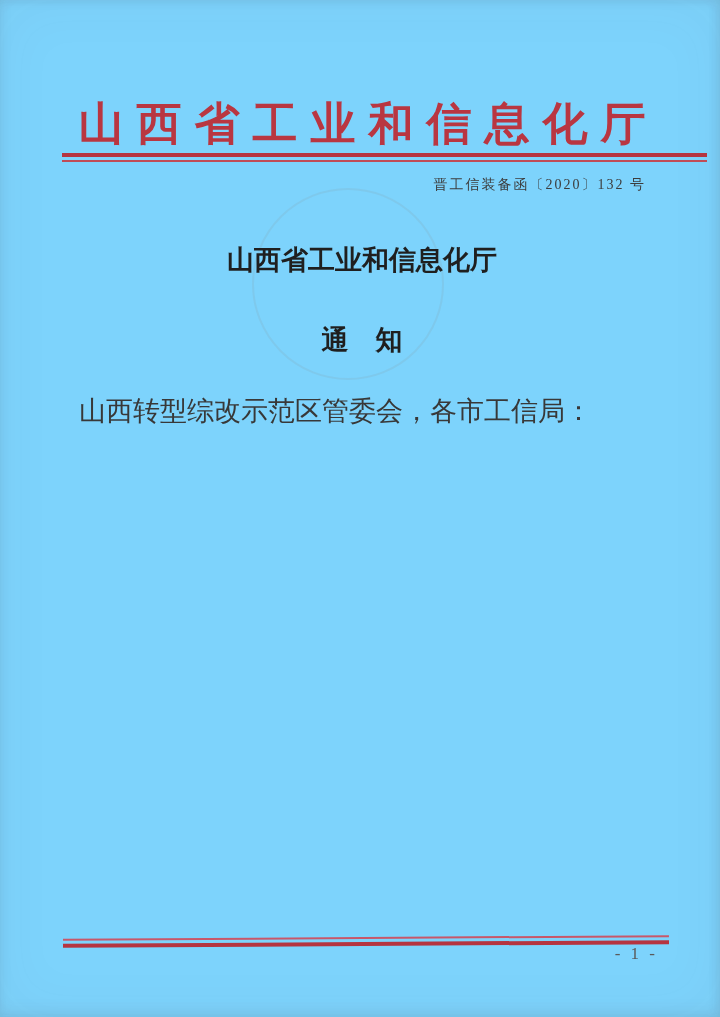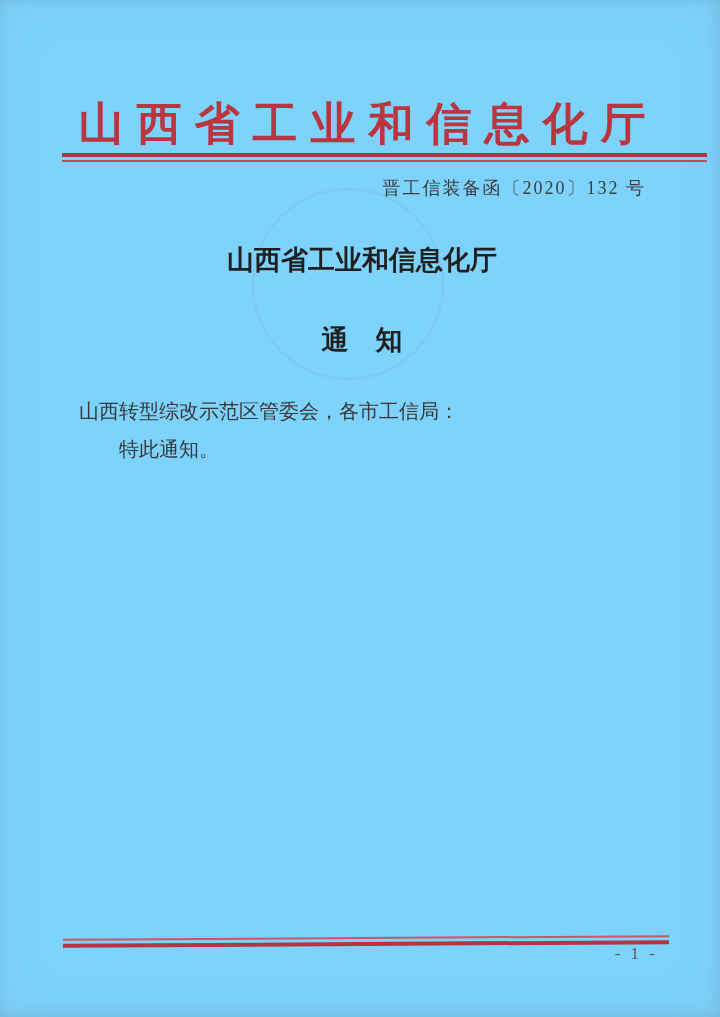--- a/index.html
+++ b/index.html
@@ -32,41 +32,41 @@
   }
   .rule-top{top:153px;}
   .rule-bottom{
     top:937px;left:63px;width:606px;
     border-top:2px solid #c8576a;
     border-bottom:4px solid #b53440;
     transform:rotate(-0.35deg);
   }
   .doc-number{
     position:absolute;top:176px;right:74px;
-    font-size:18px;color:#3c3c3c;
+    font-size:14px;color:#3c3c3c;
     letter-spacing:2px;
   }
   .seal-mark{
     position:absolute;left:252px;top:188px;width:188px;height:188px;
     border:2px solid rgba(140,130,120,0.12);
     border-radius:50%;
     pointer-events:none;
   }
   .doc-title{
     position:absolute;top:240px;left:60px;right:56px;
     margin:0;
     color:#1f1f1f;
     font-size:27px;font-weight:bold;
     line-height:40px;
     text-align:center;
   }
   .body-text{
     position:absolute;top:392px;left:79px;right:66px;
     color:#383838;
-    font-size:20px;line-height:38px;
+    font-size:27px;line-height:38px;
     text-align:justify;
   }
   .body-text p{margin:0;}
   .body-text p.indent{text-indent:2em;}
   .page-number{
     position:absolute;top:944px;right:62px;
     font-size:17px;color:#5a5a5a;
     letter-spacing:3px;
   }
 </style>
@@ -84,20 +84,19 @@
   <div class="seal-mark"></div>
 
   <h1 class="doc-title">
     <span>山西省工业和信息化厅</span><br>
     <br>
     <span>通　知</span>
   </h1>
 
   <div class="body-text">
     <p>山西转型综改示范区管委会，各市工信局：</p>
-    <p class="indent">特此通知。</p>
   </div>
 
   <div class="rule rule-bottom"></div>
 
   <div class="page-number">- 1 -</div>
 
 </div>
 
 </body></html>

